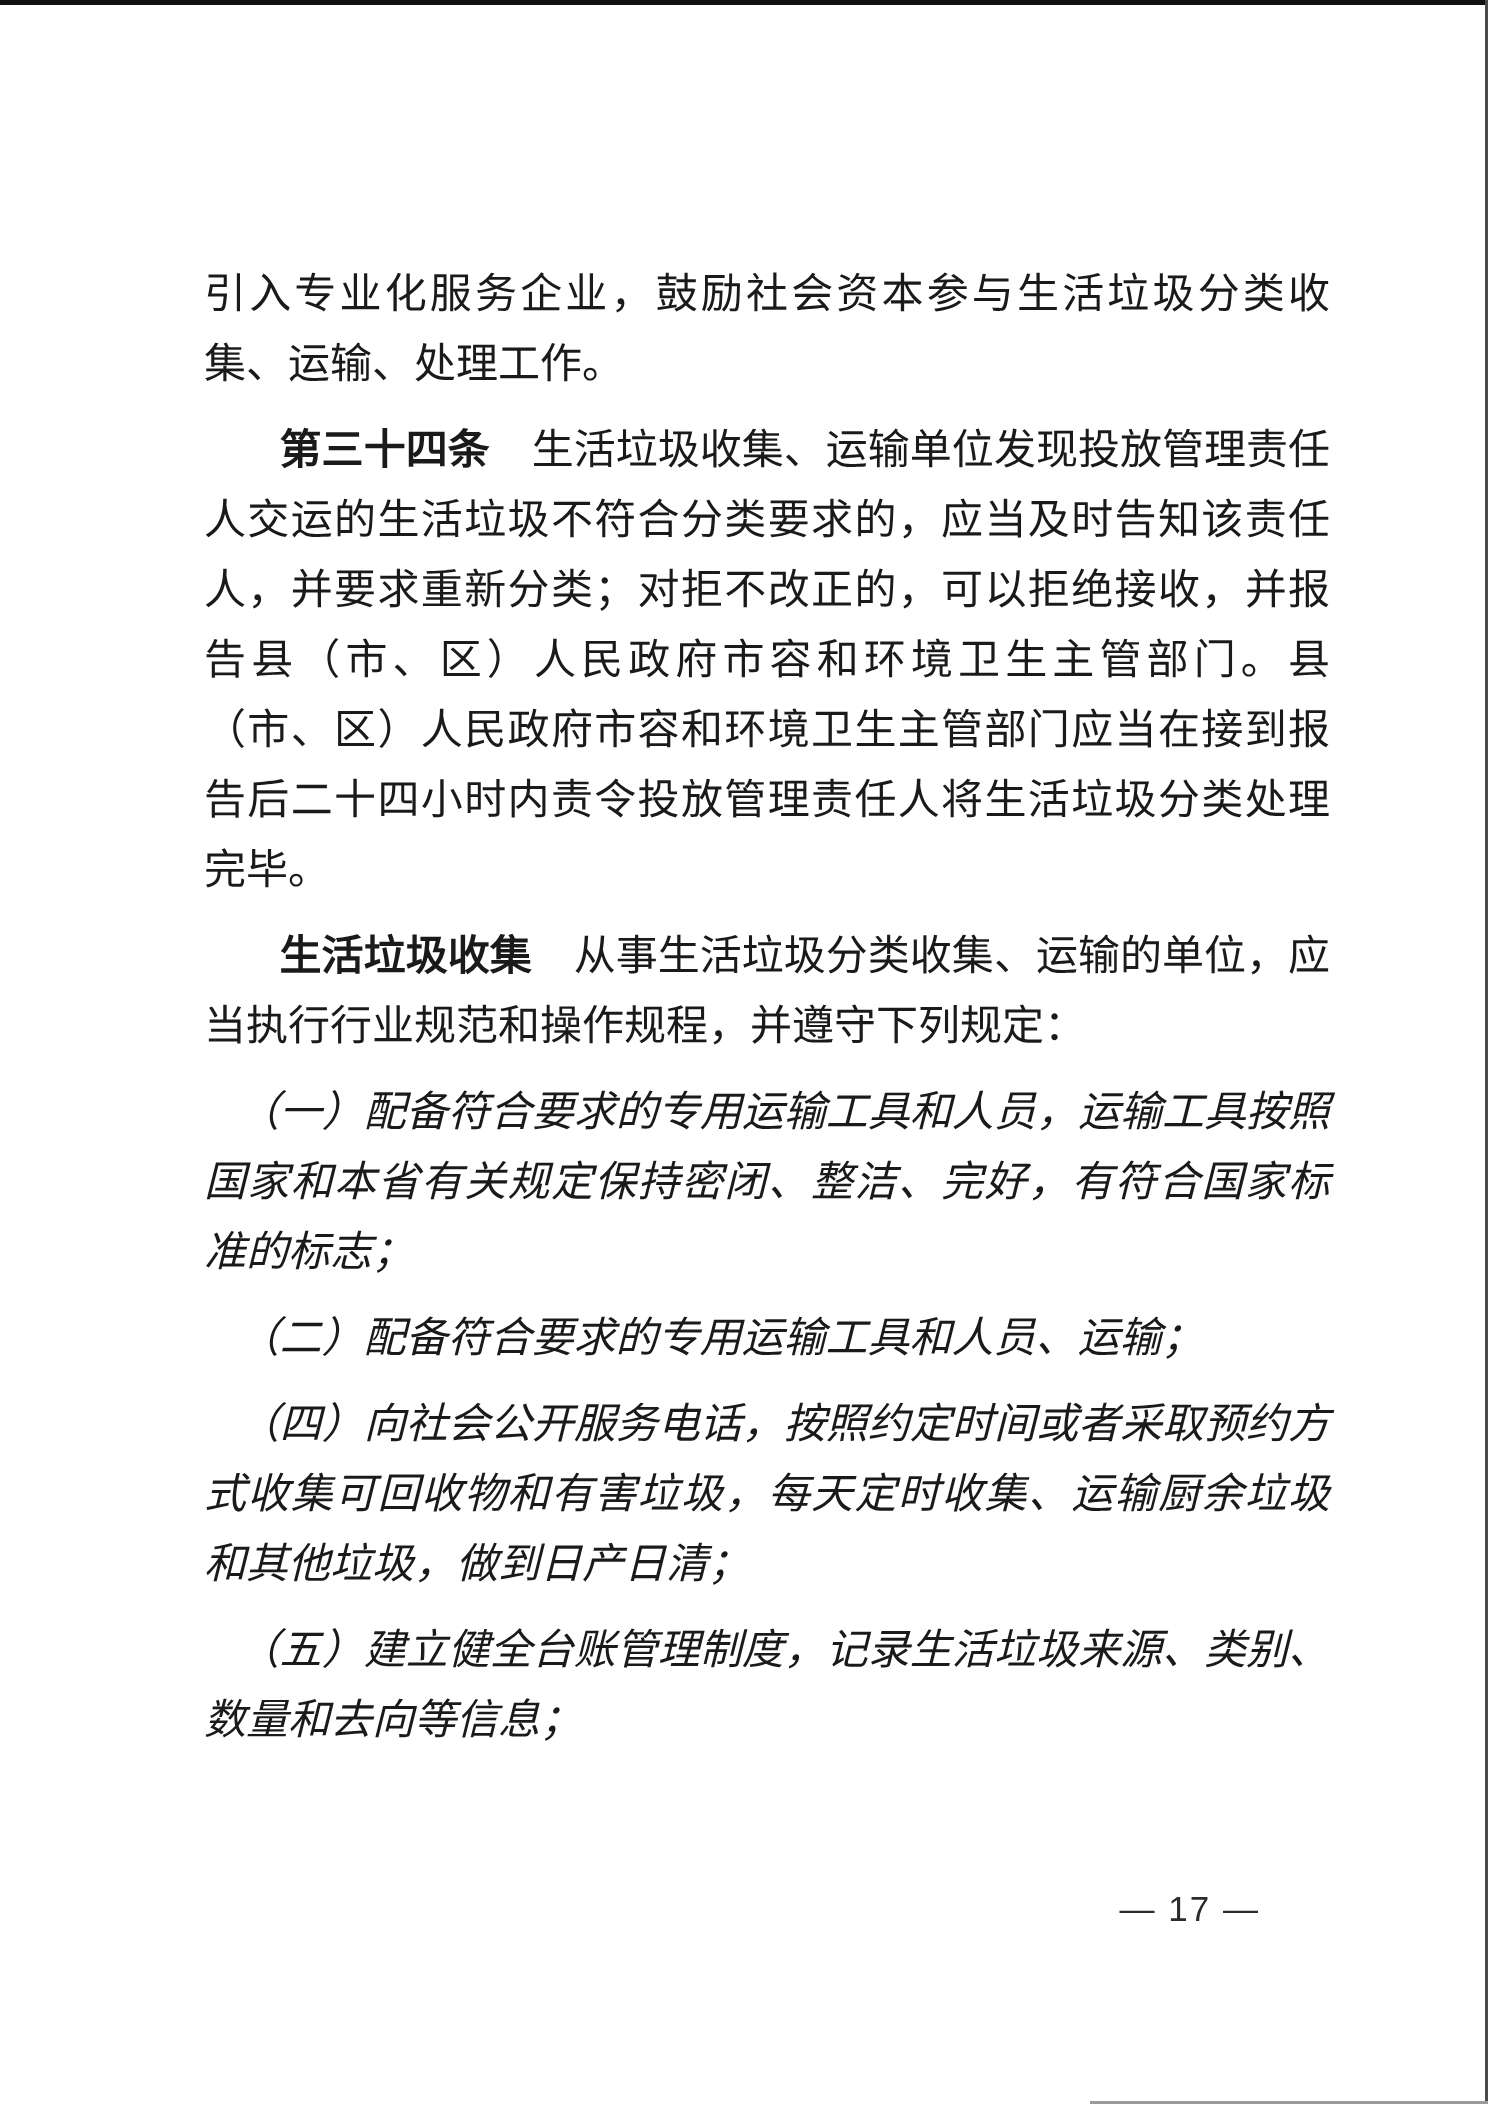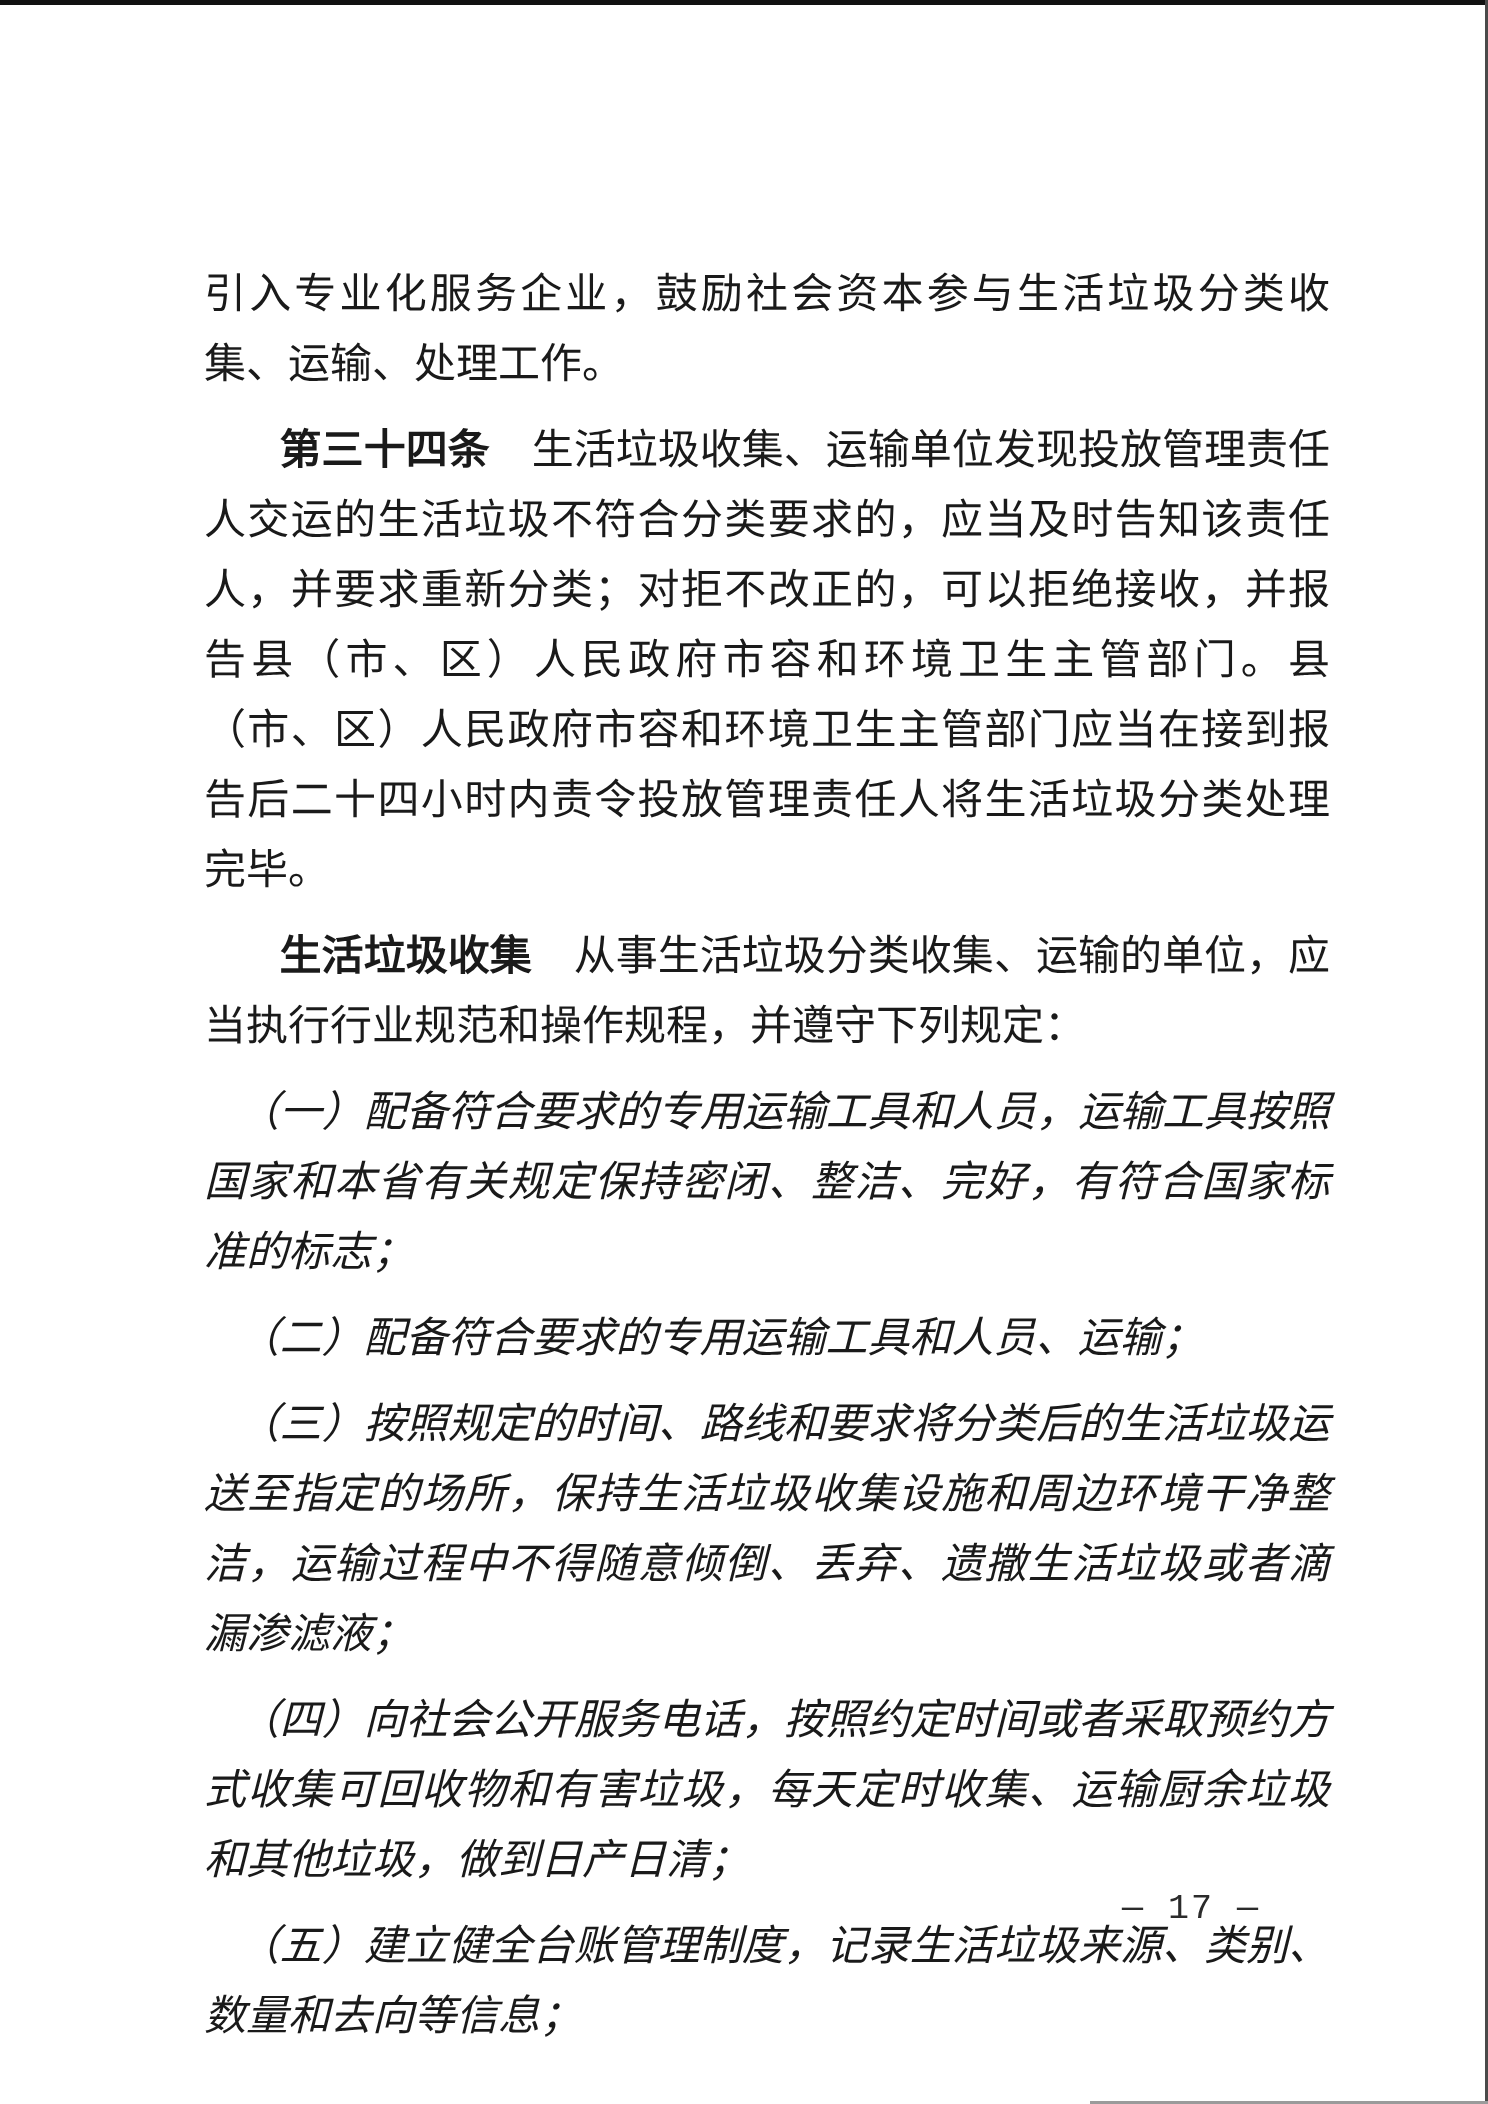--- a/index.html
+++ b/index.html
@@ -49,21 +49,21 @@
     font-style: normal;
   }
   .page-number {
     position: absolute;
     top: 1888px;
     right: 228px;
     font-size: 35px;
     line-height: 42px;
     color: #2b2b2b;
     letter-spacing: 2px;
-    font-family: Liberation Mono, monospace;
+    font-family: Liberation Sans, sans-serif;
   }
 </style>
 </head>
 <body>
 
 <div class="page">
   <div class="top-bar"></div>
   <div class="right-line"></div>
   <div class="bottom-line"></div>
 
@@ -71,21 +71,20 @@
     <p class="para"><span>引入专业化服务企业，鼓励社会资本参与生活垃圾分类收集、运输、处理工作。</span></p>
 
     <p class="para ind-article"><b class="article-num">第三十四条</b><span>　生活垃圾收集、运输单位发现投放管理责任人交运的生活垃圾不符合分类要求的，应当及时告知该责任人，并要求重新分类；对拒不改正的，可以拒绝接收，并报告县（市、区）人民政府市容和环境卫生主管部门。县（市、区）人民政府市容和环境卫生主管部门应当在接到报告后二十四小时内责令投放管理责任人将生活垃圾分类处理完毕。</span></p>
 
     <p class="para ind-article"><b class="article-num">生活垃圾收集</b><span>　从事生活垃圾分类收集、运输的单位，应当执行行业规范和操作规程，并遵守下列规定：</span></p>
 
     <p class="para ind-item"><span>（一）配备符合要求的专用运输工具和人员，运输工具按照国家和本省有关规定保持密闭、整洁、完好，有符合国家标准的标志；</span></p>
 
     <p class="para ind-item"><span>（二）配备符合要求的专用运输工具和人员、运输；</span></p>
 
-    <p class="para ind-item"><span>（三）按照规定的时间、路线和要求将分类后的生活垃圾运送至指定的场所，保持生活垃圾收集设施和周边环境干净整洁，运输过程中不得随意倾倒、丢弃、遗撒生活垃圾或者滴漏渗滤液；</span></p>
 
     <p class="para ind-item"><span>（四）向社会公开服务电话，按照约定时间或者采取预约方式收集可回收物和有害垃圾，每天定时收集、运输厨余垃圾和其他垃圾，做到日产日清；</span></p>
 
     <p class="para ind-item"><span>（五）建立健全台账管理制度，记录生活垃圾来源、类别、数量和去向等信息；</span></p>
   </div>
 
   <div class="page-number">— 17 —</div>
 </div>
 
 </body></html>

